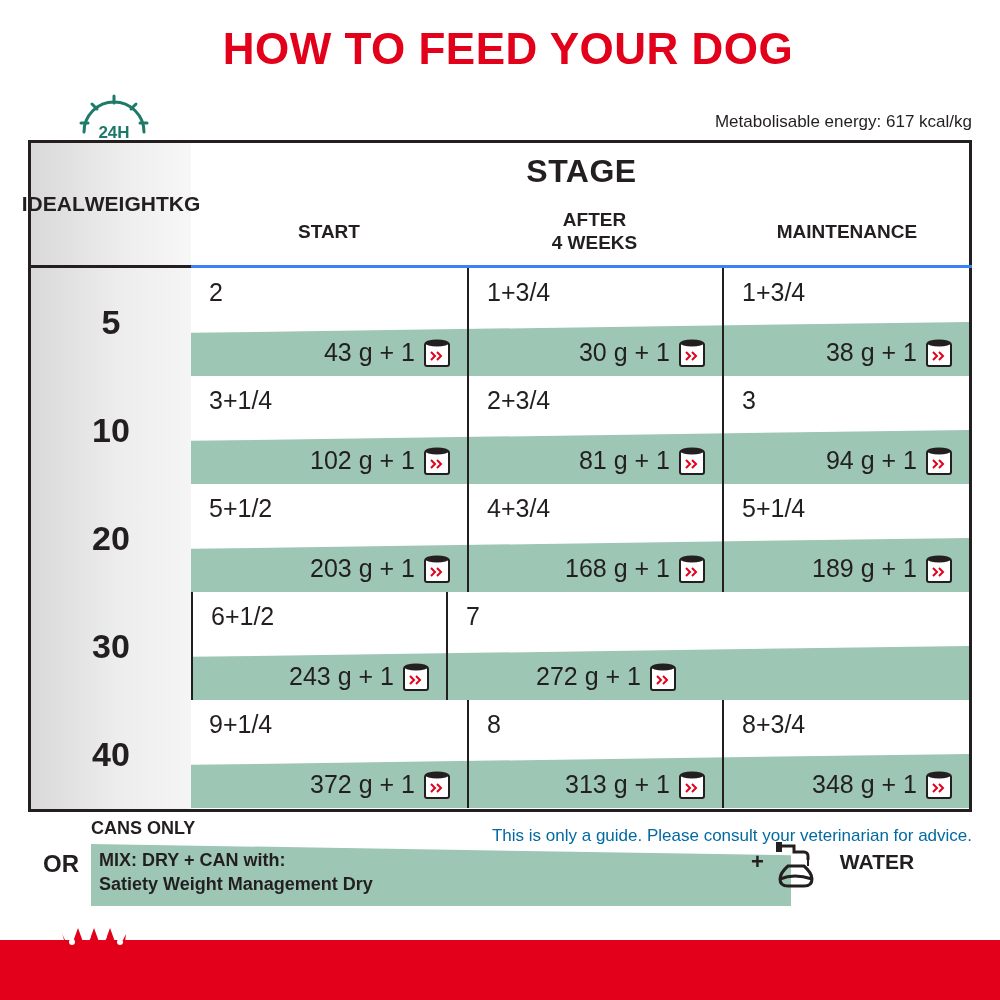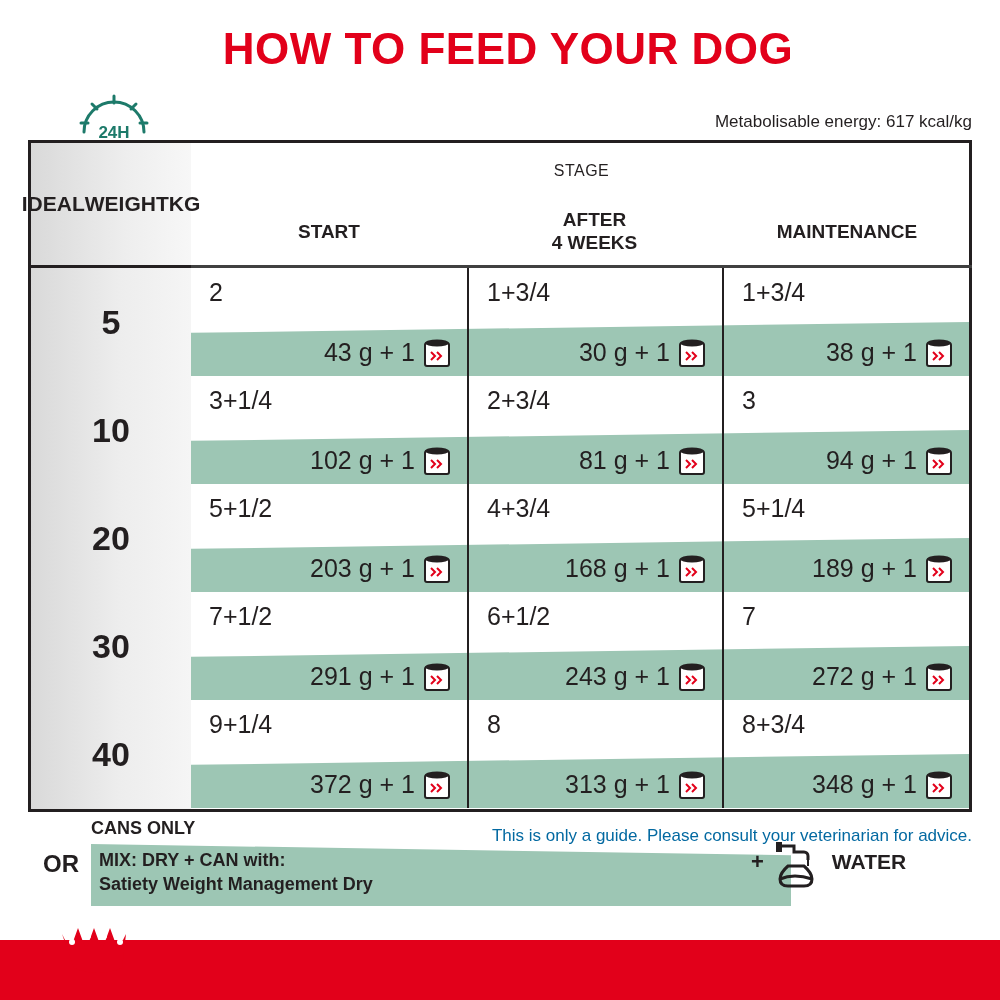--- a/index.html
+++ b/index.html
@@ -67,30 +67,30 @@
     align-items: center; justify-content: center;
     font-weight: bold; font-size: 21px; line-height: 1.12;
     text-align: center;
     border-bottom: 3px solid #231f20;
   }
   .hdr-stage {
     position: absolute;
     left: 160px; top: 0;
     width: 781px; height: 56px;
     display: flex; align-items: center; justify-content: center;
-    font-weight: normal; font-size: 16px;
+    font-weight: bold; font-size: 32px;
     letter-spacing: .5px;
     text-align: right;
   }
   .hdr-sub {
     position: absolute;
     left: 160px; top: 56px;
     width: 781px; height: 69px;
     display: flex;
-    border-bottom: 3px solid #404040;
+    border-bottom: 3px solid #3b82f6;
     justify-content: center;
   }
   .hdr-sub > div {
     display: flex; align-items: center; justify-content: center;
     text-align: center;
     font-size: 19px; font-weight: bold;
     line-height: 1.2;
   }
   .hdr-sub .c1 { width: 276px; }
   .hdr-sub .c2 { width: 255px; }
@@ -193,21 +193,21 @@
   }
   .watersec {
     position: absolute;
     right: 8px; top: 6px;
     width: 210px; height: 88px;
     display: flex; align-items: center;
   }
   .plus-sign { font-size: 22px; font-weight: bold; margin-right: 2px; }
   .tap { width: 56px; height: 56px; }
   .water-label {
-    font-size: 21px; font-weight: bold; margin-left: 10px;
+    font-size: 21px; font-weight: bold; margin-left: 18px;
   }
 
   
   .guide {
     position: absolute;
     right: 28px; top: 826px;
     font-size: 17px;
     color: #0369a1;
   }
 
@@ -411,33 +411,20 @@
                   </svg>
                 </span>
               </span>
             </div>
           </div>
         </div>
 
         <div class="row" style="top:324px">
           <div class="band"></div>
           <div class="cellgrid">
-            <div class="col c1">
-              <span class="dry">7+1/2</span>
-              <span class="wet">
-                <span class="g">291 g + 1</span>
-                <span class="can">
-                  <svg width="28" height="30" viewBox="0 0 28 30">
-                    <rect x="2" y="5" width="24" height="23" rx="2" fill="#fff" stroke="#231f20" stroke-width="2"></rect>
-                    <ellipse cx="14" cy="5" rx="12" ry="3.5" fill="#231f20"></ellipse>
-                    <path d="M8 14 l4 4 l-4 4 M14 14 l4 4 l-4 4" stroke="#e2001a" stroke-width="2" fill="none"></path>
-                  </svg>
-                </span>
-              </span>
-            </div>
             <div class="col c2">
               <span class="dry">6+1/2</span>
               <span class="wet">
                 <span class="g">243 g + 1</span>
                 <span class="can">
                   <svg width="28" height="30" viewBox="0 0 28 30">
                     <rect x="2" y="5" width="24" height="23" rx="2" fill="#fff" stroke="#231f20" stroke-width="2"></rect>
                     <ellipse cx="14" cy="5" rx="12" ry="3.5" fill="#231f20"></ellipse>
                     <path d="M8 14 l4 4 l-4 4 M14 14 l4 4 l-4 4" stroke="#e2001a" stroke-width="2" fill="none"></path>
                   </svg>

